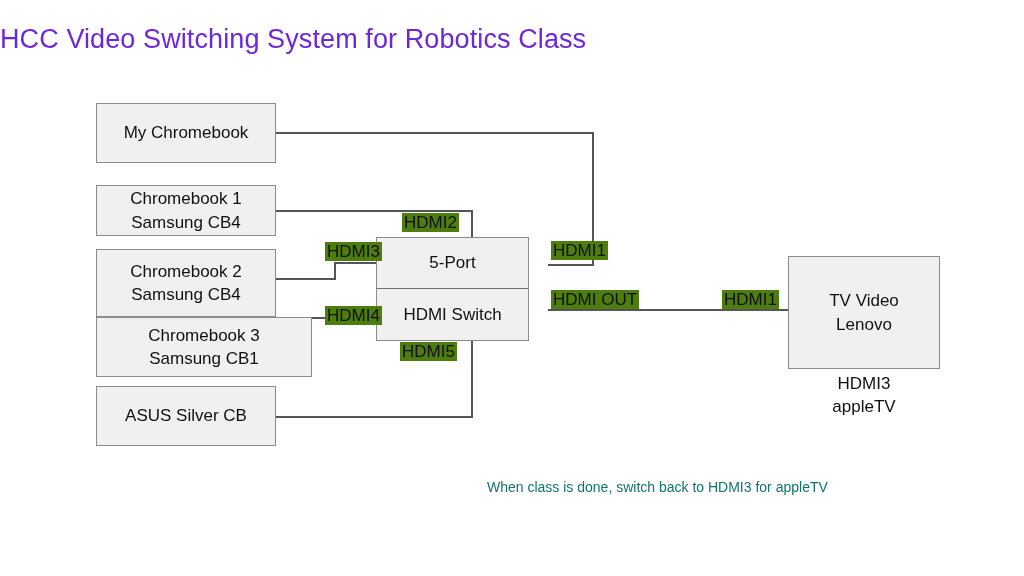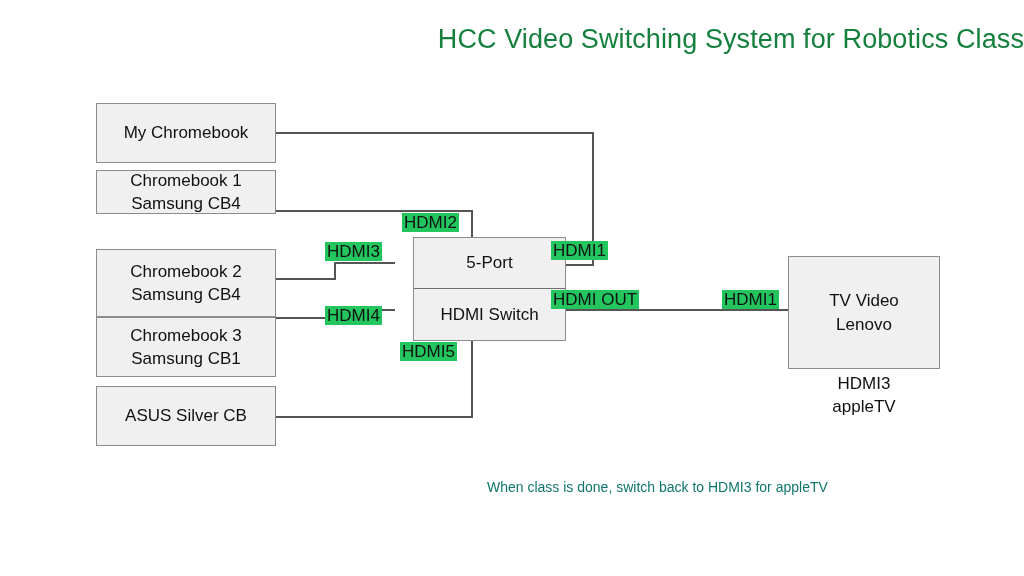--- a/index.html
+++ b/index.html
@@ -18,25 +18,25 @@
     position: relative;
     width: 1024px;
     height: 576px;
     background: #ffffff;
   }
   .diagram-title {
     position: absolute;
     left: 0;
     top: 24px;
     width: 1024px;
-    text-align: right;
+    text-align: left;
     font-size: 27px;
     font-weight: 400;
     letter-spacing: 0.1px;
-    color: #15803d;
+    color: #6d28d9;
     white-space: nowrap;
   }
   svg.wires {
     position: absolute;
     left: 0;
     top: 0;
     width: 1024px;
     height: 576px;
     pointer-events: none;
   }
@@ -83,21 +83,21 @@
     height: 51px;
     border-bottom: 1px solid #6f6f6f;
   }
   .switch-half.bottom {
     height: 51px;
   }
   .port-label {
     position: absolute;
     font-size: 17px;
     color: #111111;
-    background: #22c55e;
+    background: #4d7c0f;
     white-space: nowrap;
     line-height: 1;
     padding: 1px 2px;
   }
   .caption {
     position: absolute;
     text-align: center;
     font-size: 17px;
     line-height: 1.38;
     color: #111111;
@@ -130,40 +130,40 @@
 
     <path d="M 276 417 L 472 417 L 472 341"></path>
 
     <line x1="548" y1="310" x2="788" y2="310"></line>
   </svg>
 
   <div class="node" style="left:96px; top:103px; width:180px; height:60px;">
     <span class="line-1">My Chromebook</span>
   </div>
 
-  <div class="node" style="left:96px; top:170px; width:180px; height:44px;">
+  <div class="node" style="left:96px; top:185px; width:180px; height:51px;">
     <span class="line-1">Chromebook 1</span>
     <span class="line-2">Samsung CB4</span>
   </div>
 
   <div class="node" style="left:96px; top:249px; width:180px; height:68px;">
     <span class="line-1">Chromebook 2</span>
     <span class="line-2">Samsung CB4</span>
   </div>
 
-  <div class="node" style="left:96px; top:317px; width:180px; height:60px;">
+  <div class="node" style="left:96px; top:317px; width:216px; height:60px;">
     <span class="line-1">Chromebook 3</span>
     <span class="line-2">Samsung CB1</span>
   </div>
 
   <div class="node" style="left:96px; top:386px; width:180px; height:60px;">
     <span class="line-2">ASUS Silver CB</span>
   </div>
 
-  <div class="node switch-node" style="left:413px; top:237px; width:153px; height:104px;">
+  <div class="node switch-node" style="left:376px; top:237px; width:153px; height:104px;">
     <div class="switch-half top">5-Port</div>
     <div class="switch-half bottom">HDMI Switch</div>
   </div>
 
   <div class="node" style="left:788px; top:256px; width:152px; height:113px;text-align:right;">
     <span class="line-1">TV Video</span>
     <span class="line-2">Lenovo</span>
   </div>
 
   <div class="caption" style="left:788px; top:372px; width:152px;">

